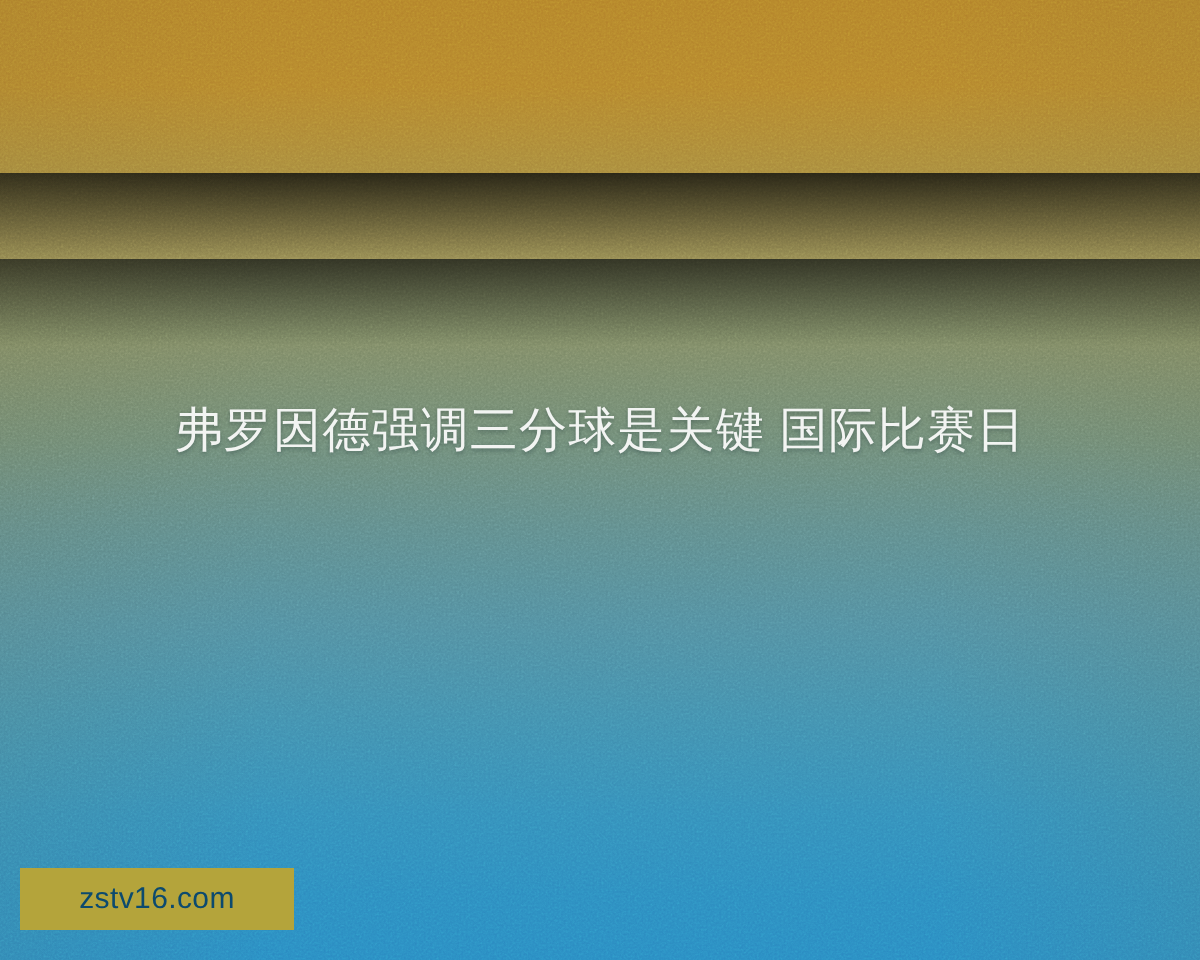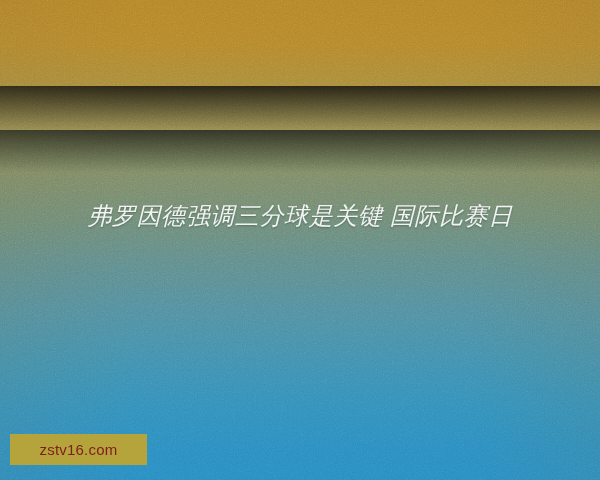--- a/index.html
+++ b/index.html
@@ -73,38 +73,37 @@
   }
   .title-line {
     display: block;
     color: #f2f4f2;
     font-size: 24px;
     line-height: 36px;
     letter-spacing: 0.6px;
     font-weight: 400;
     white-space: nowrap;
     text-shadow: 0 1px 2px rgba(20,40,45,0.35);
-    font-style: italic;
   }
 
   
   #watermark-badge {
     position: absolute;
     left: 10px;
     top: 434px;
     width: 137px;
     height: 31px;
     background: #b4a43b;
     display: flex;
     align-items: center;
     justify-content: center;
     box-sizing: border-box;
   }
   #watermark-badge .wm-text {
-    color: #7f1d1d;
+    color: #0c4a6e;
     font-size: 15px;
     line-height: 1;
     letter-spacing: 0.2px;
     white-space: nowrap;
   }
 </style>
 </head>
 <body>
 
 <div id="stage">

